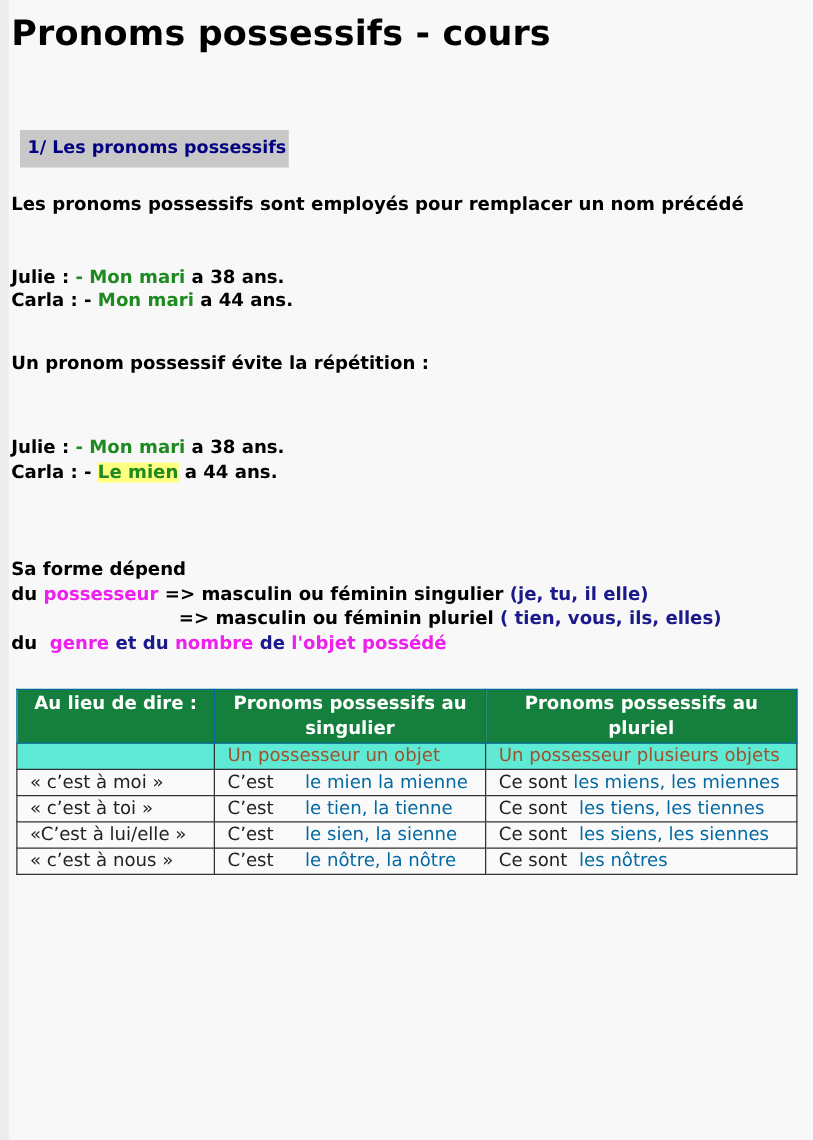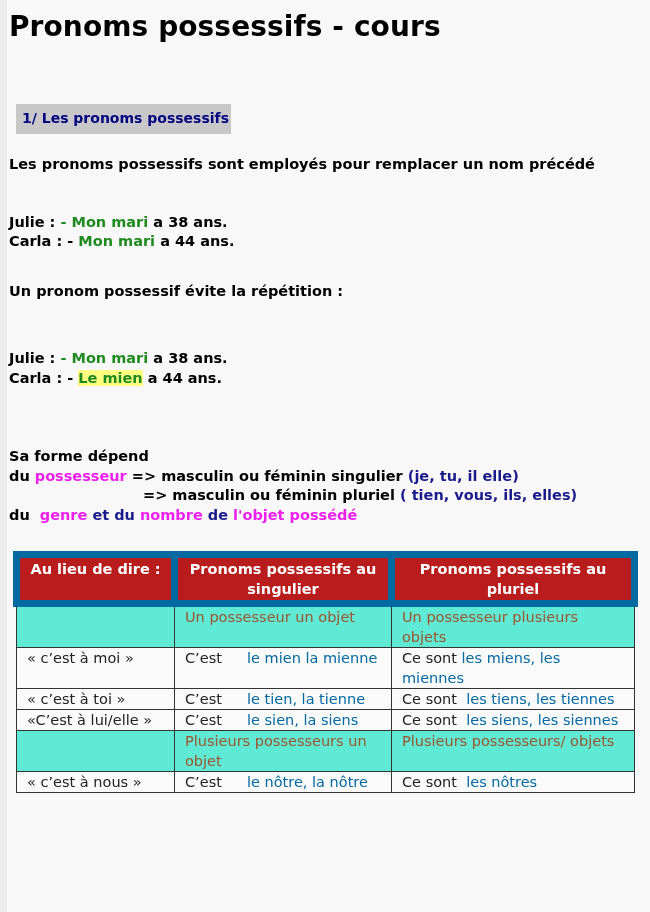--- a/index.html
+++ b/index.html
@@ -35,22 +35,22 @@
     .magenta { color: #ee20ee; }
     .navy { color: #1a1a8a; }
     .rule-line2 { padding-left: 134px; }
 
     table.pron {
       position: absolute; top: 551px; left: 4px;
       width: 625px; border-collapse: collapse;
       font-size: 14.5px; line-height: 20px;
     }
     table.pron th {
-      background: #b91c1c; color: #fff; font-weight: bold;
-      border: 7px solid #0369a1; padding: 1px 6px 1px 6px; vertical-align: top;
+      background: #15803d; color: #fff; font-weight: bold;
+      border: 1px solid #0369a1; padding: 1px 6px 1px 6px; vertical-align: top;
       text-align: center;
     }
     table.pron td {
       border: 1px solid #333; padding: 0 10px; vertical-align: top;
       background: #fafafa; color: #222;
     }
     table.pron tr.sub td { background: #5eead4; color: #a0522d; }
     table.pron td.c1 { width: 137px; }
     table.pron td.c2 { width: 196px; }
     table.pron .blue { color: #0369a1; }
@@ -113,27 +113,22 @@
         <td class="c2"><span class="cest">C’est</span><span class="blue">le mien la mienne</span></td>
         <td><span style="white-space:pre">Ce sont </span><span class="blue">les miens, les miennes</span></td>
       </tr>
       <tr>
         <td class="c1">« c’est à toi »</td>
         <td class="c2"><span class="cest">C’est</span><span class="blue">le tien, la tienne</span></td>
         <td><span style="white-space:pre">Ce sont  </span><span class="blue">les tiens, les tiennes</span></td>
       </tr>
       <tr>
         <td class="c1">«C’est à lui/elle »</td>
-        <td class="c2"><span class="cest">C’est</span><span class="blue">le sien, la siens</span></td>
+        <td class="c2"><span class="cest">C’est</span><span class="blue">le sien, la sienne</span></td>
         <td><span style="white-space:pre">Ce sont  </span><span class="blue">les siens, les siennes</span></td>
-      </tr>
-      <tr class="sub">
-        <td class="c1"></td>
-        <td class="c2">Plusieurs possesseurs un objet</td>
-        <td>Plusieurs possesseurs/ objets</td>
       </tr>
       <tr>
         <td class="c1">« c’est à nous »</td>
         <td class="c2"><span class="cest">C’est</span><span class="blue">le nôtre, la nôtre</span></td>
         <td><span style="white-space:pre">Ce sont  </span><span class="blue">les nôtres</span></td>
       </tr>
     </tbody>
   </table>
 </div>
 

